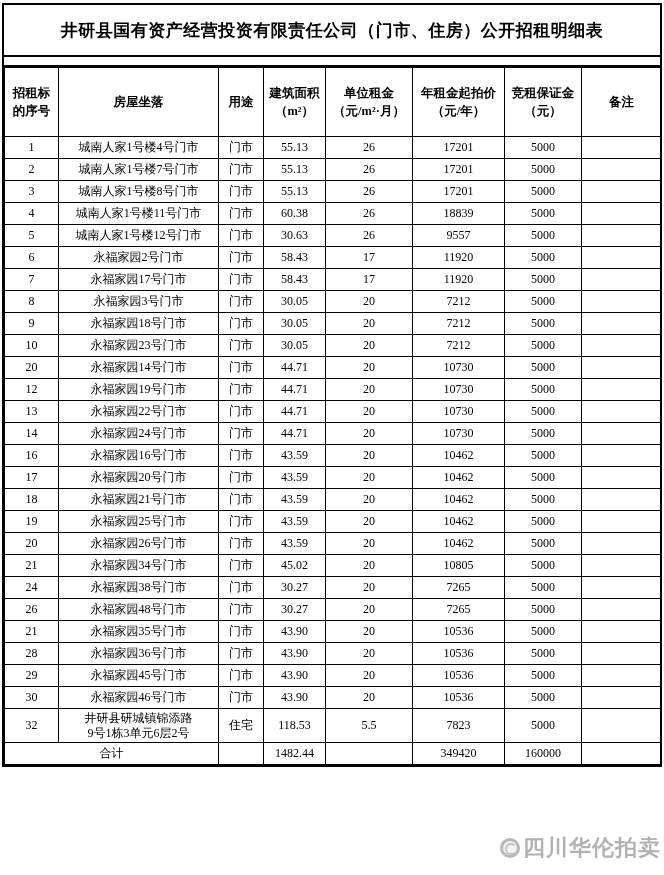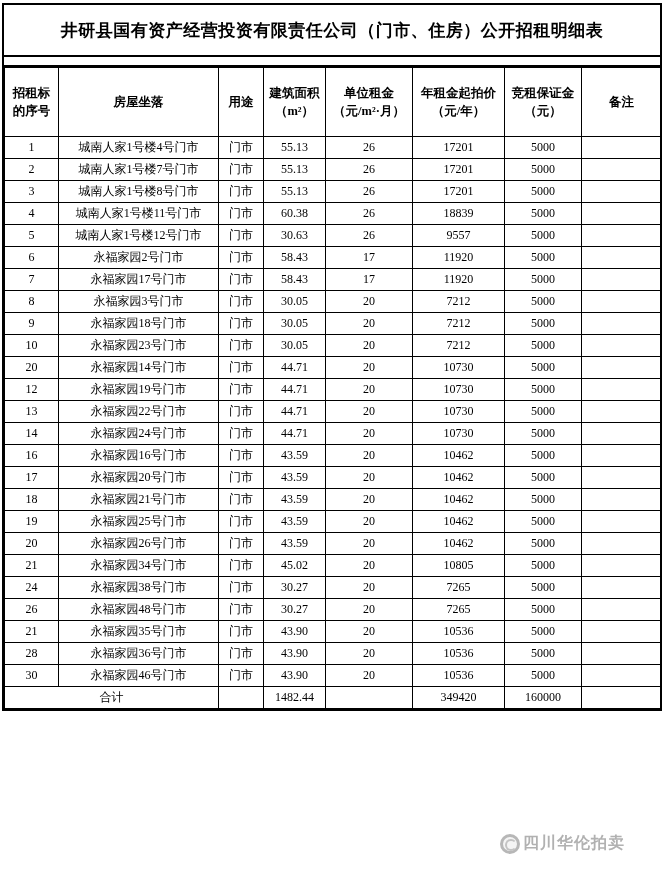--- a/index.html
+++ b/index.html
@@ -40,21 +40,21 @@
   .wm-logo{
     width:20px;height:20px;border:3px solid #a6a6a6;border-radius:50%;
     box-sizing:border-box;flex:0 0 auto;position:relative;background:#f2f2f2;
   }
   .wm-logo::after{
     content:"";position:absolute;left:2px;top:2px;width:8px;height:8px;
     border:2px solid #b5b5b5;border-right-color:transparent;border-radius:50%;
   }
   .wm-text{
     font-family:"Liberation Sans","DejaVu Sans",sans-serif;
-    font-size:16px;font-weight:bold;color:#9e9e9e;letter-spacing:1px;white-space:nowrap;
+    font-size:22px;font-weight:bold;color:#9e9e9e;letter-spacing:1px;white-space:nowrap;
   }
 </style>
 </head>
 <body>
 
 <div class="sheet">
   <div class="title-box">
     <h1 class="doc-title">井研县国有资产经营投资有限责任公司（门市、住房）公开招租明细表</h1>
   </div>
   <div class="spacer-row"></div>
@@ -321,26 +321,47 @@
           <td>28</td>
           <td class="loc">永福家园36号门市</td>
           <td>门市</td>
           <td>43.90</td>
           <td>20</td>
           <td>10536</td>
           <td>5000</td>
           <td></td>
         </tr>
         <tr>
+          <td>29</td>
+          <td class="loc">永福家园45号门市</td>
+          <td>门市</td>
+          <td>43.90</td>
+          <td>20</td>
+          <td>10536</td>
+          <td>5000</td>
+          <td></td>
+        </tr>
+        <tr>
           <td>30</td>
           <td class="loc">永福家园46号门市</td>
           <td>门市</td>
           <td>43.90</td>
           <td>20</td>
           <td>10536</td>
+          <td>5000</td>
+          <td></td>
+        </tr>
+        <tr class="tall">
+          <td>32</td>
+          <td class="loc">井研县研城镇锦添路
+9号1栋3单元6层2号</td>
+          <td>住宅</td>
+          <td>118.53</td>
+          <td>5.5</td>
+          <td>7823</td>
           <td>5000</td>
           <td></td>
         </tr>
       </tbody>
     <tfoot>
       <tr>
         <td colspan="2">合计</td>
         <td></td>
         <td>1482.44</td>
         <td></td>

